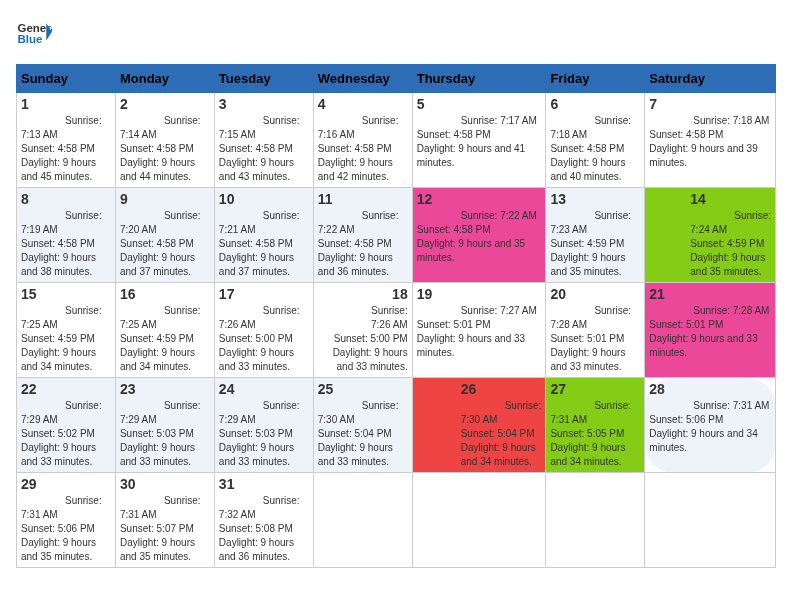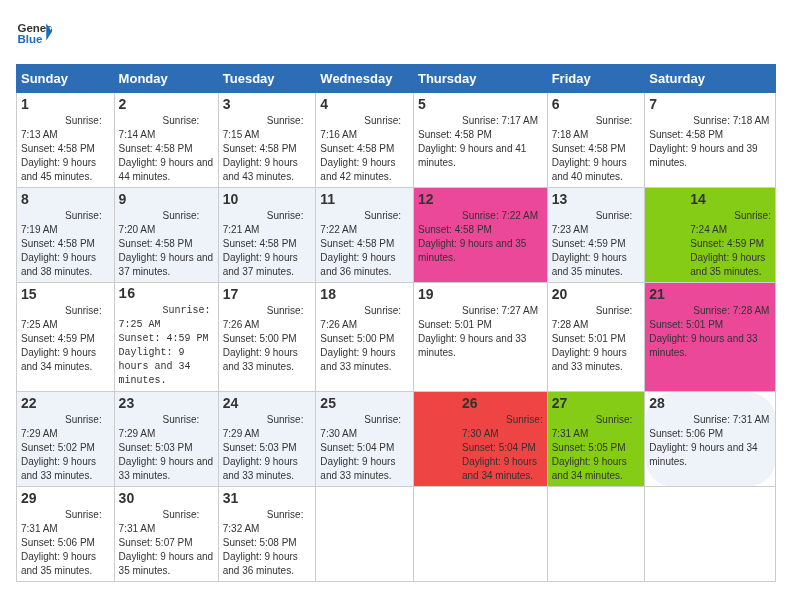--- a/index.html
+++ b/index.html
@@ -41,21 +41,21 @@
       font-size: 16px;
       color: #555;
     }
     table {
       width: 100%;
       border-collapse: collapse;
       font-size: 11px;
     }
     thead th {
       background-color: #2d6db5;
-      color: #ffffff;
+      color: #000000;
       padding: 6px 4px;
       text-align: left;
       font-size: 13px;
       font-weight: bold;
       border: 1px solid #2d6db5;
     }
     td {
       border: 1px solid #ccc;
       vertical-align: top;
       padding: 3px 4px;
@@ -177,29 +177,29 @@
           <td style="background-color: #84cc16; padding-left: 45px;">
         <span class="day-num">14</span>
         <span class="info">Sunrise: 7:24 AM<br>Sunset: 4:59 PM<br>Daylight: 9 hours and 35 minutes.</span>
       </td>
         </tr>
         <tr>
           <td style="background-color: rgb(255, 255, 255);">
         <span class="day-num">15</span>
         <span class="info">Sunrise: 7:25 AM<br>Sunset: 4:59 PM<br>Daylight: 9 hours and 34 minutes.</span>
       </td>
-          <td style="background-color: rgb(255, 255, 255); font-family: Liberation Mono, monospace;">
+          <td style="background-color: rgb(255, 255, 255);">
         <span class="day-num">16</span>
         <span class="info">Sunrise: 7:25 AM<br>Sunset: 4:59 PM<br>Daylight: 9 hours and 34 minutes.</span>
       </td>
           <td style="background-color: rgb(255, 255, 255);">
         <span class="day-num">17</span>
         <span class="info">Sunrise: 7:26 AM<br>Sunset: 5:00 PM<br>Daylight: 9 hours and 33 minutes.</span>
       </td>
-          <td style="background-color: rgb(255, 255, 255);">
+          <td style="background-color: rgb(255, 255, 255); text-align: right;">
         <span class="day-num">18</span>
         <span class="info">Sunrise: 7:26 AM<br>Sunset: 5:00 PM<br>Daylight: 9 hours and 33 minutes.</span>
       </td>
           <td style="background-color: rgb(255, 255, 255);">
         <span class="day-num">19</span>
         <span class="info">Sunrise: 7:27 AM<br>Sunset: 5:01 PM<br>Daylight: 9 hours and 33 minutes.</span>
       </td>
           <td style="background-color: rgb(255, 255, 255);">
         <span class="day-num">20</span>
         <span class="info">Sunrise: 7:28 AM<br>Sunset: 5:01 PM<br>Daylight: 9 hours and 33 minutes.</span>

